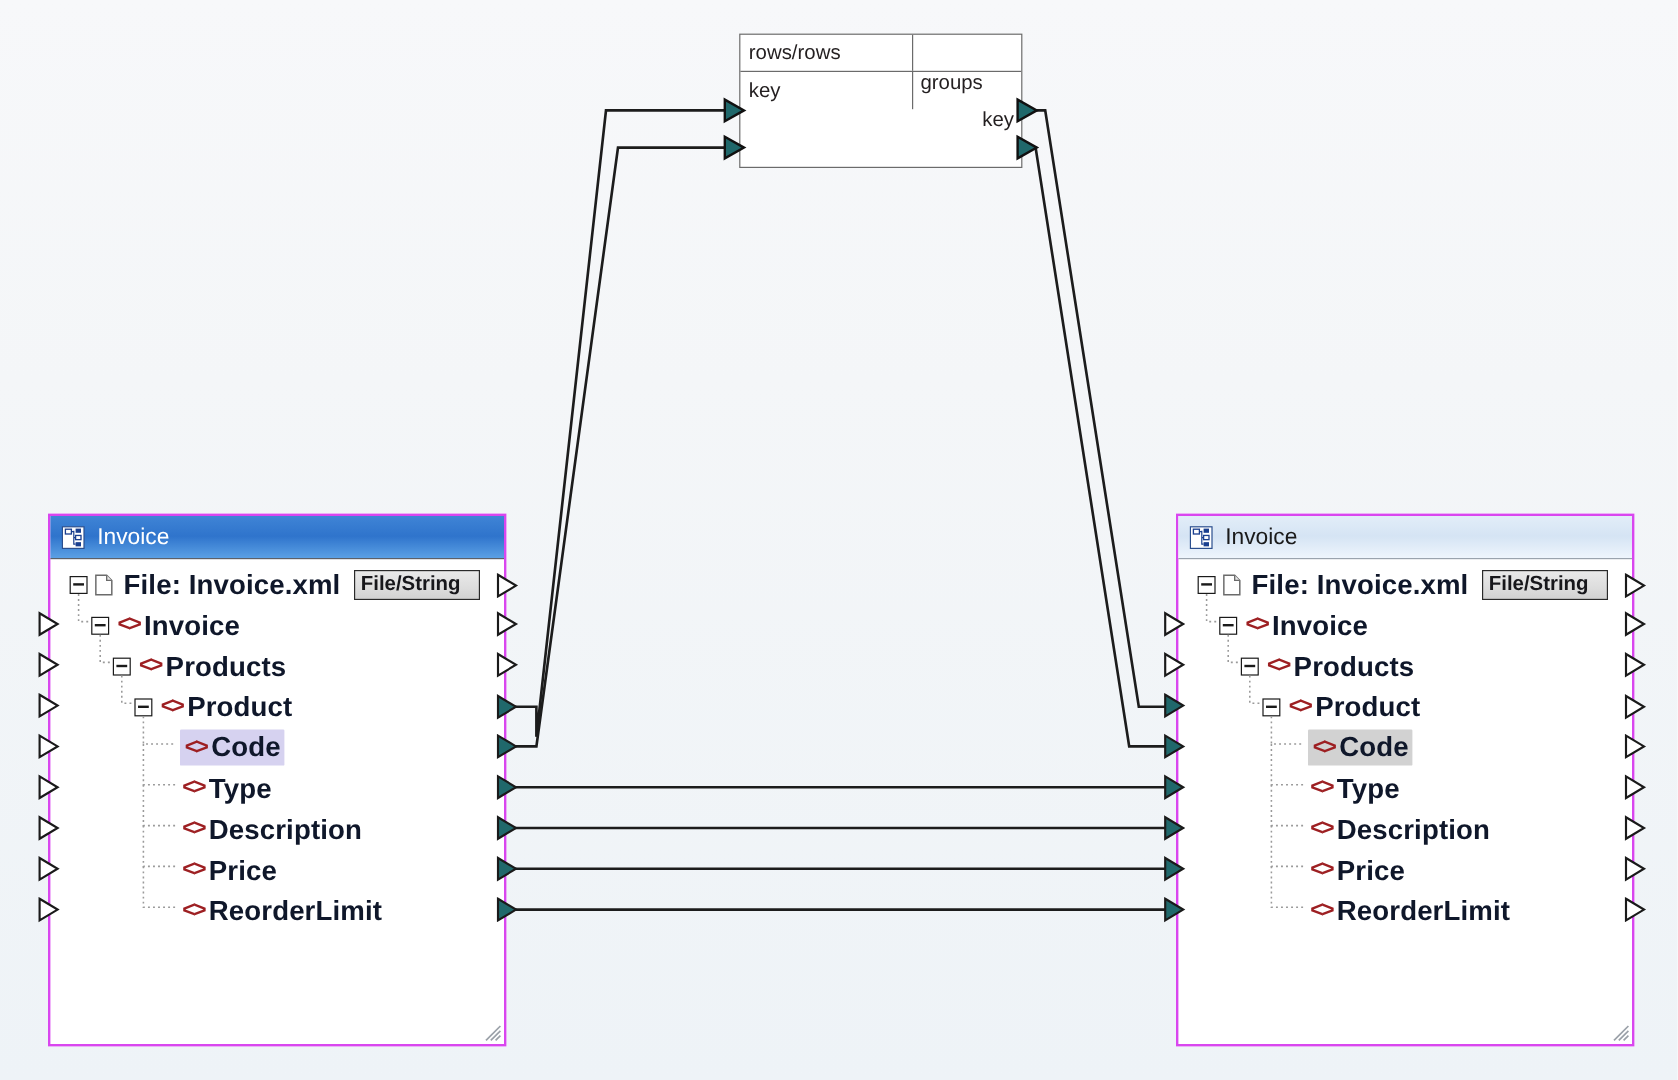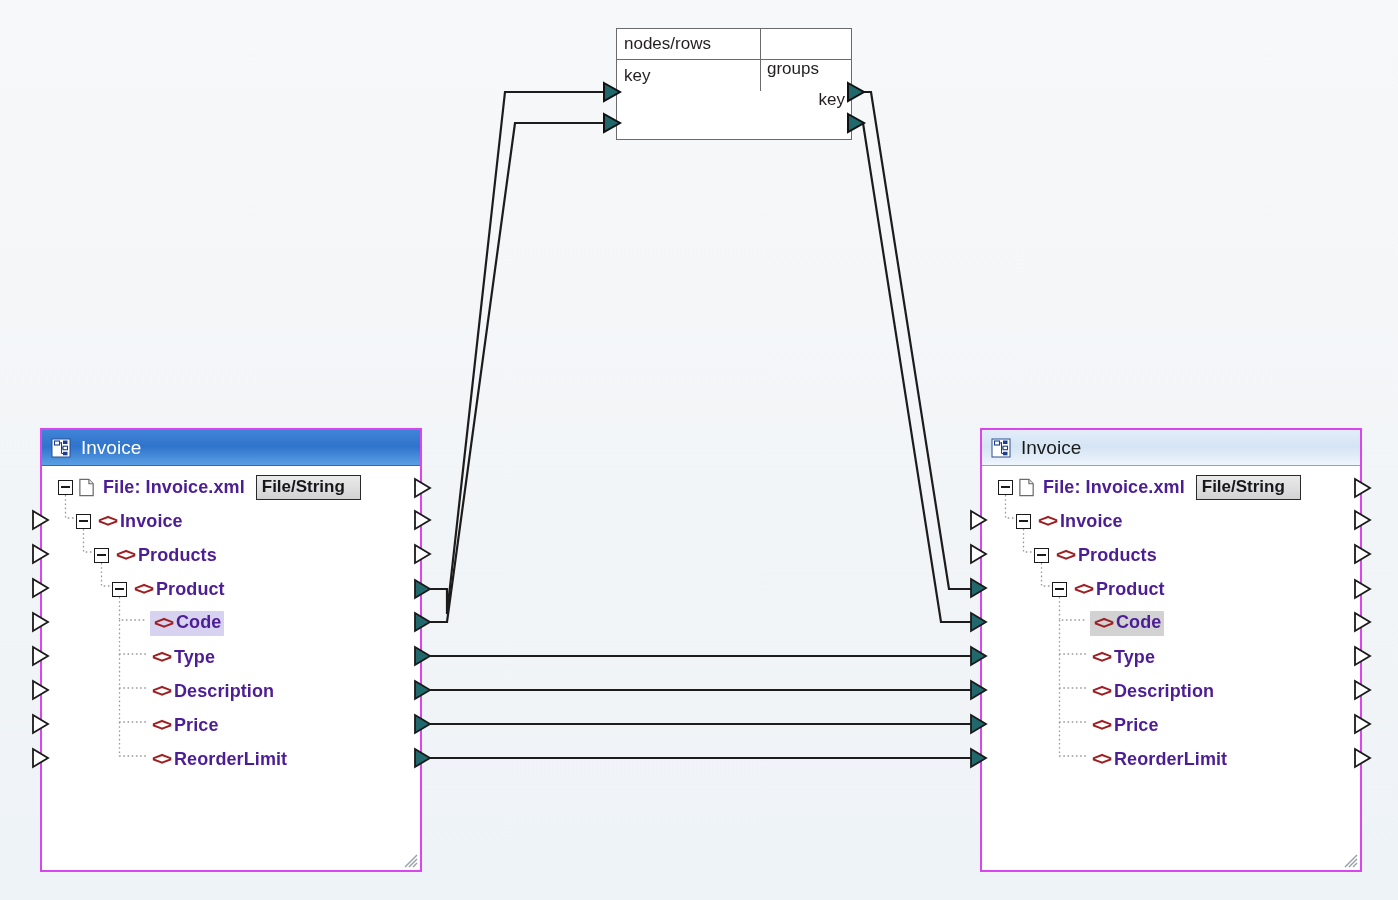--- a/index.html
+++ b/index.html
@@ -167,23 +167,23 @@
     font-weight: bold;
     font-size: 19px;
     color: #9d1f22;
     letter-spacing: -2px;
   }
   .file-icon {
     flex: 0 0 18px;
     margin-right: 7px;
   }
   .label {
-    color: #4c1d95;
+    color: #0f172a;
     font-weight: bold;
-    font-size: 18px;
+    font-size: 23px;
     letter-spacing: .1px;
   }
   .label.file-label { font-weight: bold; }
   .hl-purple {
     background: #d6d2f0;
     padding: 1px 3px 2px 2px;
     border-radius: 1px;
   }
   .hl-gray {
     background: #d2d2d2;
@@ -229,21 +229,21 @@
 
       <path d="M 424 656 L 978 656"></path>
       <path d="M 424 690 L 978 690"></path>
       <path d="M 424 724 L 978 724"></path>
       <path d="M 424 758 L 978 758"></path>
     </g>
   </svg>
 
   <div class="fn-box" style="left:616px; top:28px; width:236px; height:112px;">
     <div class="fn-row">
-      <div class="fn-cell-in">nodes/rows</div>
+      <div class="fn-cell-in">rows/rows</div>
       <div class="fn-cell-out left-align">groups</div>
     </div>
     <div class="fn-row">
       <div class="fn-cell-in">key</div>
       <div class="fn-cell-out">key</div>
     </div>
   </div>
 
   <svg style="position:absolute; left:596px; top:78px; width:280px; height:62px; pointer-events:none;" viewBox="0 0 280 62">
     <g stroke="#111111" stroke-width="2" fill="#20686b">

